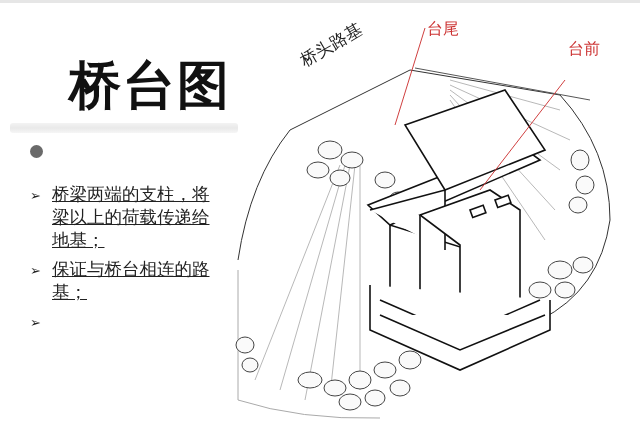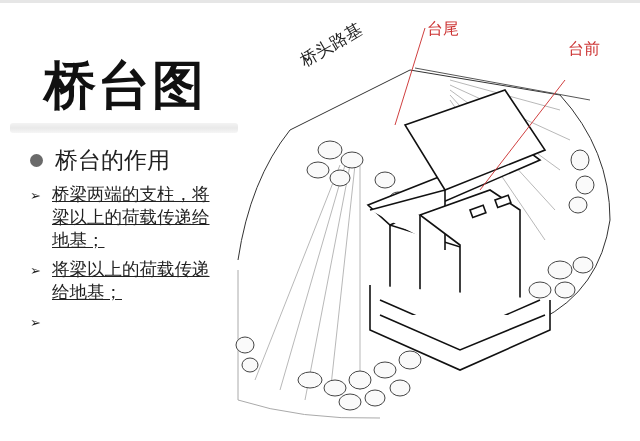--- a/index.html
+++ b/index.html
@@ -1,18 +1,18 @@
 <!DOCTYPE html>
 <html><head>
 <meta charset="utf-8">
 <style>
   html,body{margin:0;padding:0;}
   body{width:640px;height:441px;background:#fff;position:relative;overflow:hidden;font-family:"DejaVu Sans",sans-serif;}
   .topline{position:absolute;left:0;top:0;width:640px;height:3px;background:#e6e6e6;}
-  .title{position:absolute;left:44px;top:55px;font-size:52px;font-weight:bold;color:#111;letter-spacing:2px;line-height:60px;}
+  .title{position:absolute;left:69px;top:55px;font-size:52px;font-weight:bold;color:#111;letter-spacing:2px;line-height:60px;}
   .title-bar{position:absolute;left:10px;top:123px;width:228px;height:10px;background:linear-gradient(#f3f3f3,#e9e9e9,#f6f6f6);border-radius:3px;}
   .heading{position:absolute;left:30px;top:145px;font-size:23px;color:#222;line-height:30px;display:flex;align-items:center;}
   .dot{display:inline-block;width:13px;height:13px;border-radius:50%;background:#6a6a6a;margin-right:12px;}
   .bullets{position:absolute;left:30px;top:183px;width:230px;}
   .bullet{display:flex;font-size:17.5px;color:#222;line-height:23px;margin-bottom:6px;}
   .arrow{width:22px;flex:none;font-size:13px;color:#222;padding-top:1px;}
   .btext{width:160px;text-decoration:underline;}
   .diagram{position:absolute;left:0;top:0;width:640px;height:441px;}
   .lbl{position:absolute;color:#c33;font-size:16px;line-height:18px;}
   .road{position:absolute;left:296px;top:52px;font-size:17px;color:#222;transform:rotate(-30deg);transform-origin:left top;white-space:nowrap;}
@@ -20,31 +20,30 @@
 </head>
 <body>
 
 <div class="topline"></div>
 
 <div class="title">桥台图</div>
 <div class="title-bar"></div>
 
 <div class="heading">
   <span class="dot"></span>
-  <span>桥台的作用</span>
 </div>
 
 <div class="bullets">
   <div class="bullet">
     <span class="arrow">➢</span>
     <span class="btext">桥梁两端的支柱，将梁以上的荷载传递给地基；</span>
   </div>
   <div class="bullet">
     <span class="arrow">➢</span>
-    <span class="btext">将梁以上的荷载传递给地基；</span>
+    <span class="btext">保证与桥台相连的路基；</span>
   </div>
   <div class="bullet">
     <span class="arrow">➢</span>
   </div>
 </div>
 
 <svg class="diagram" viewBox="0 0 640 441">
   <g fill="none" stroke="#333" stroke-width="1">
 
     <path d="M238 270 L238 400 Q300 420 380 418" stroke="#aaa"></path>

